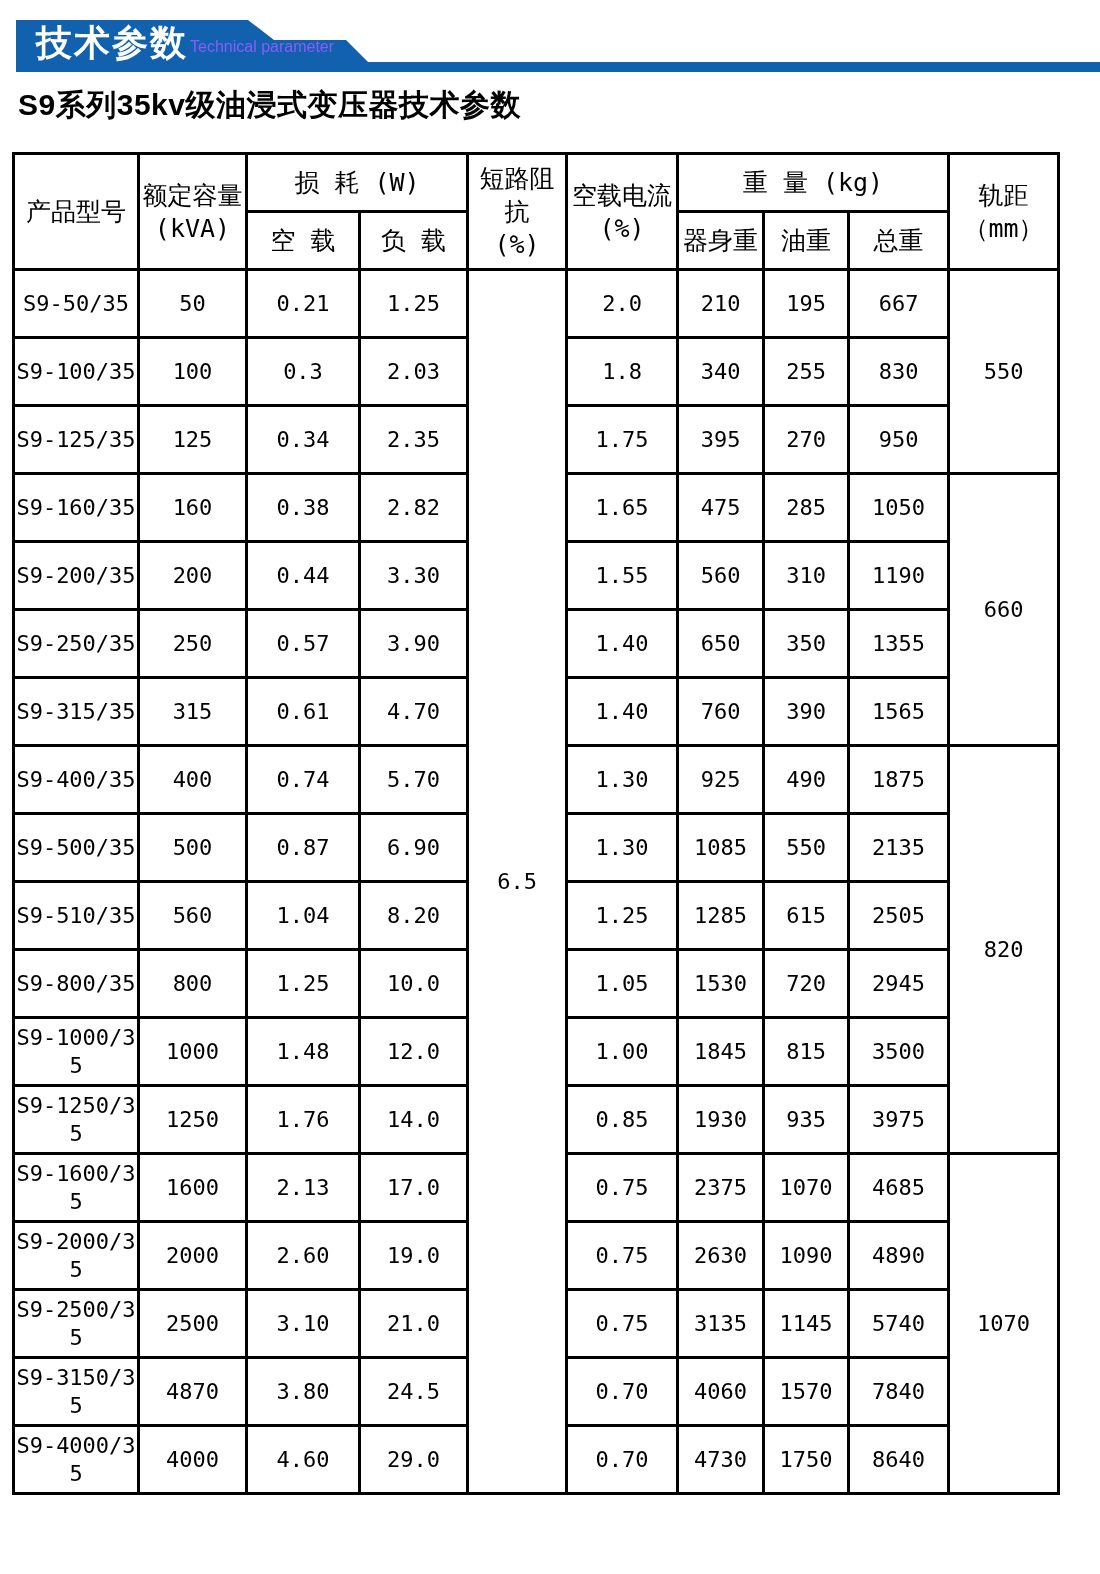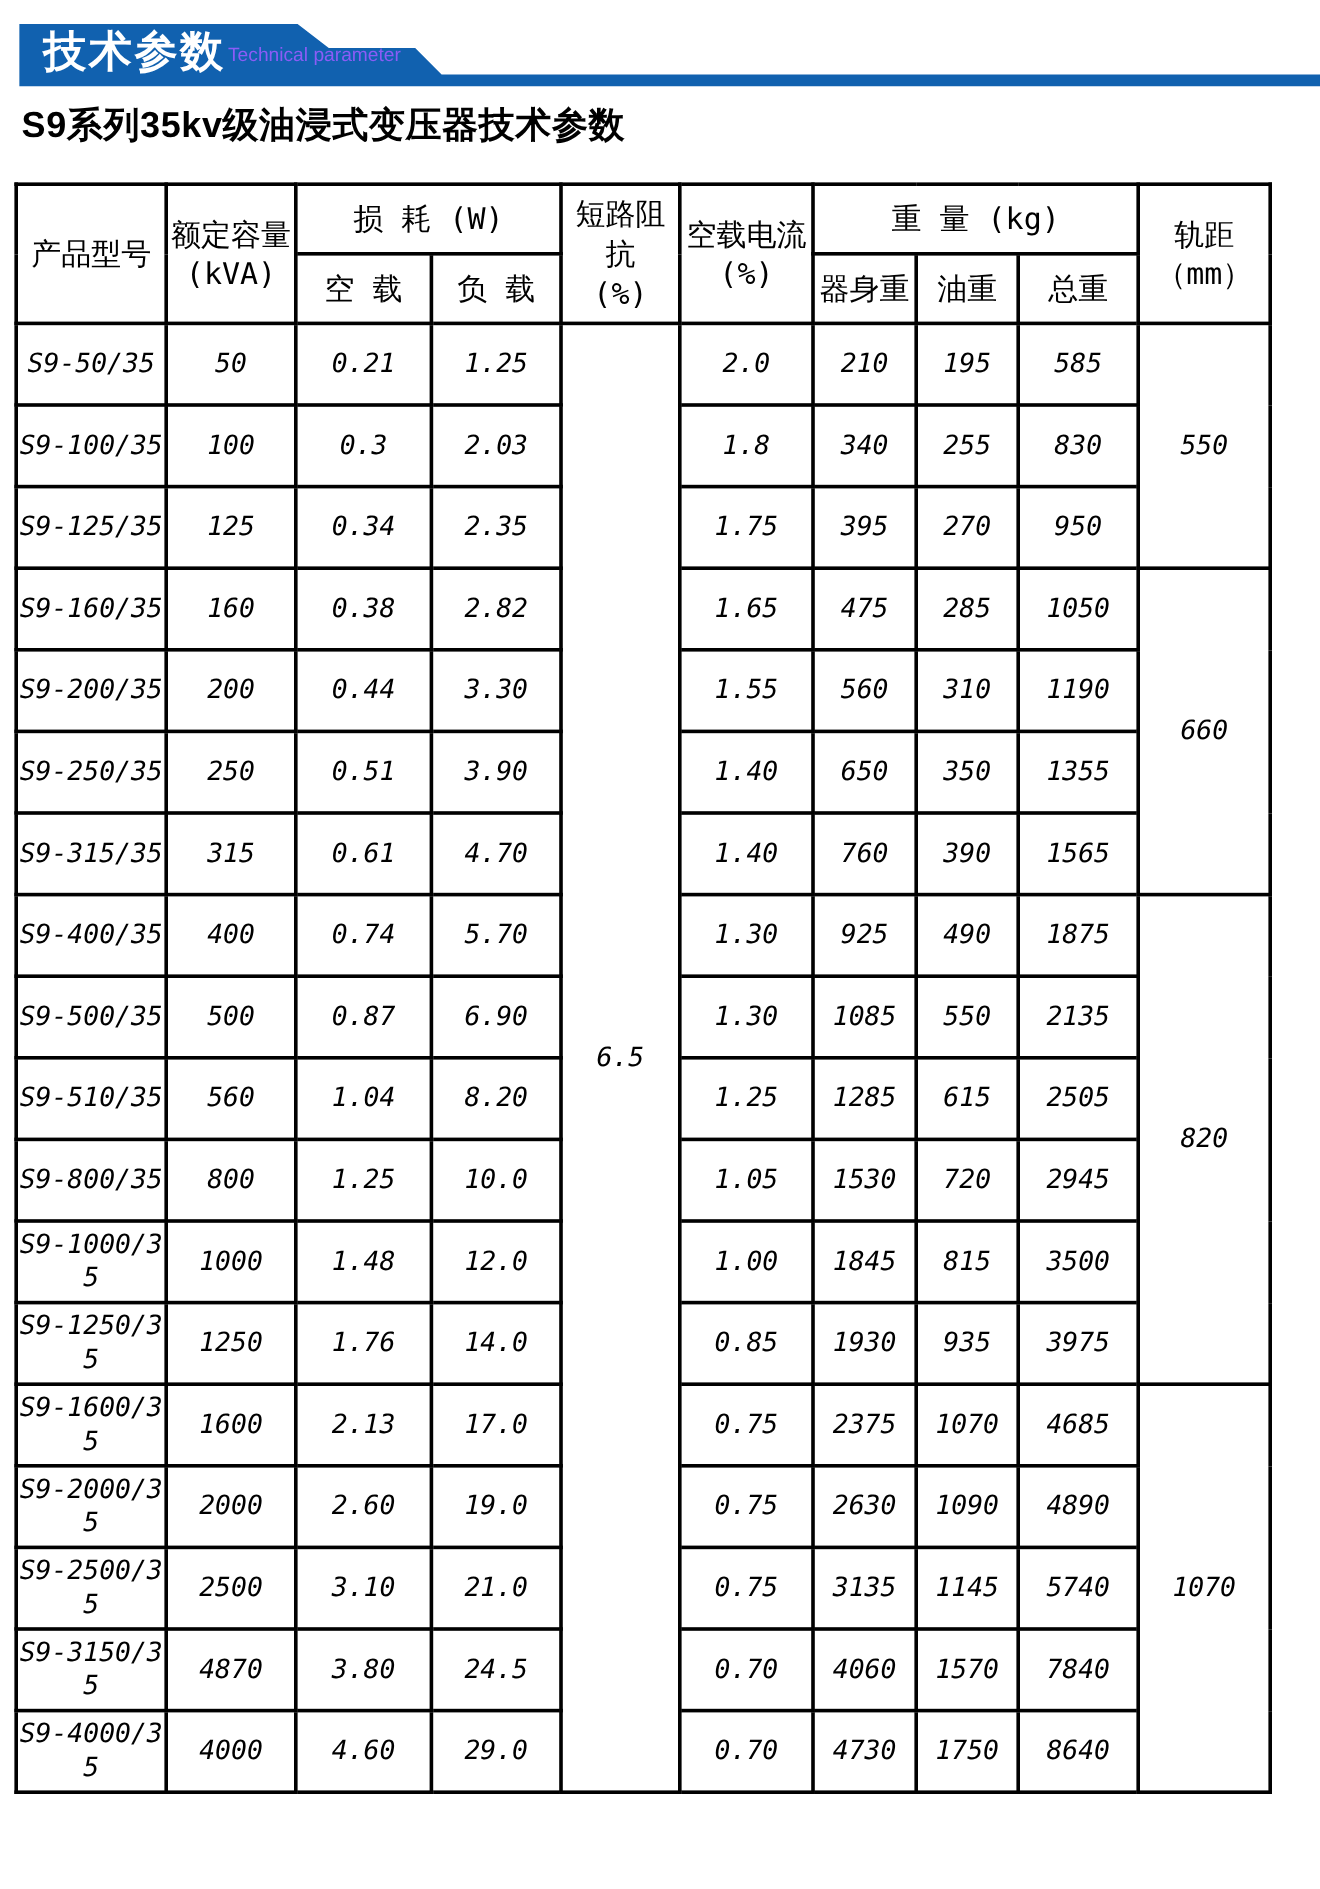--- a/index.html
+++ b/index.html
@@ -47,21 +47,21 @@
     line-height: 33px;
     white-space: pre-line;
     font-family: "DejaVu Sans Mono", "Liberation Sans", sans-serif;
   }
   table.params td {
     font-size: 22px;
     line-height: 28px;
     font-family: "DejaVu Sans Mono", "Liberation Sans", sans-serif;
   }
   tr.hrow { height: 58px; }
-  tbody.data tr { height: 68px; font-style: italic; }
+  tbody.data tr { height: 68px; }
   td.model-cell { word-break: break-all; padding: 0; }
 </style>
 </head>
 <body>
 
 <div class="banner">
   <svg width="1100" height="72" viewBox="0 0 1100 72">
     <polygon points="0,20 232,20 258,40 330,40 352,62 1100,62 1100,72 0,72" fill="#1161af"></polygon>
   </svg>
   <span class="banner-title">技术参数</span>
@@ -109,21 +109,21 @@
   <tbody class="data">
       <tr>
         <td class="model-cell">S9-50/35</td>
         <td>50</td>
         <td>0.21</td>
         <td>1.25</td>
         <td rowspan="18">6.5</td>
         <td>2.0</td>
         <td>210</td>
         <td>195</td>
-        <td>585</td>
+        <td>667</td>
         <td rowspan="3">550</td>
       </tr>
       <tr>
         <td class="model-cell">S9-100/35</td>
         <td>100</td>
         <td>0.3</td>
         <td>2.03</td>
         <td>1.8</td>
         <td>340</td>
         <td>255</td>
@@ -156,21 +156,21 @@
         <td>0.44</td>
         <td>3.30</td>
         <td>1.55</td>
         <td>560</td>
         <td>310</td>
         <td>1190</td>
       </tr>
       <tr>
         <td class="model-cell">S9-250/35</td>
         <td>250</td>
-        <td>0.51</td>
+        <td>0.57</td>
         <td>3.90</td>
         <td>1.40</td>
         <td>650</td>
         <td>350</td>
         <td>1355</td>
       </tr>
       <tr>
         <td class="model-cell">S9-315/35</td>
         <td>315</td>
         <td>0.61</td>

